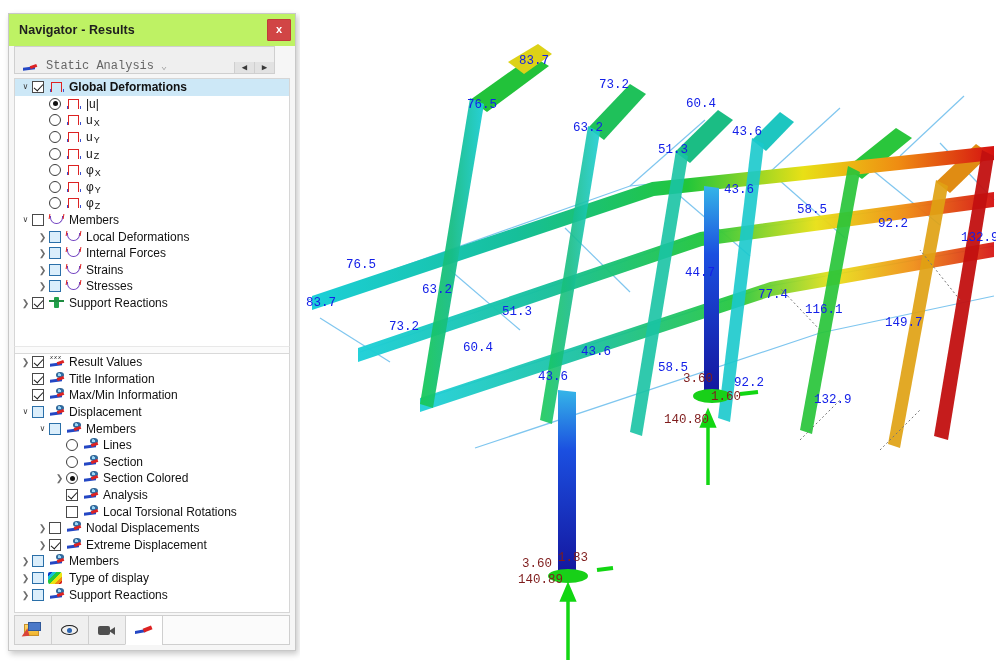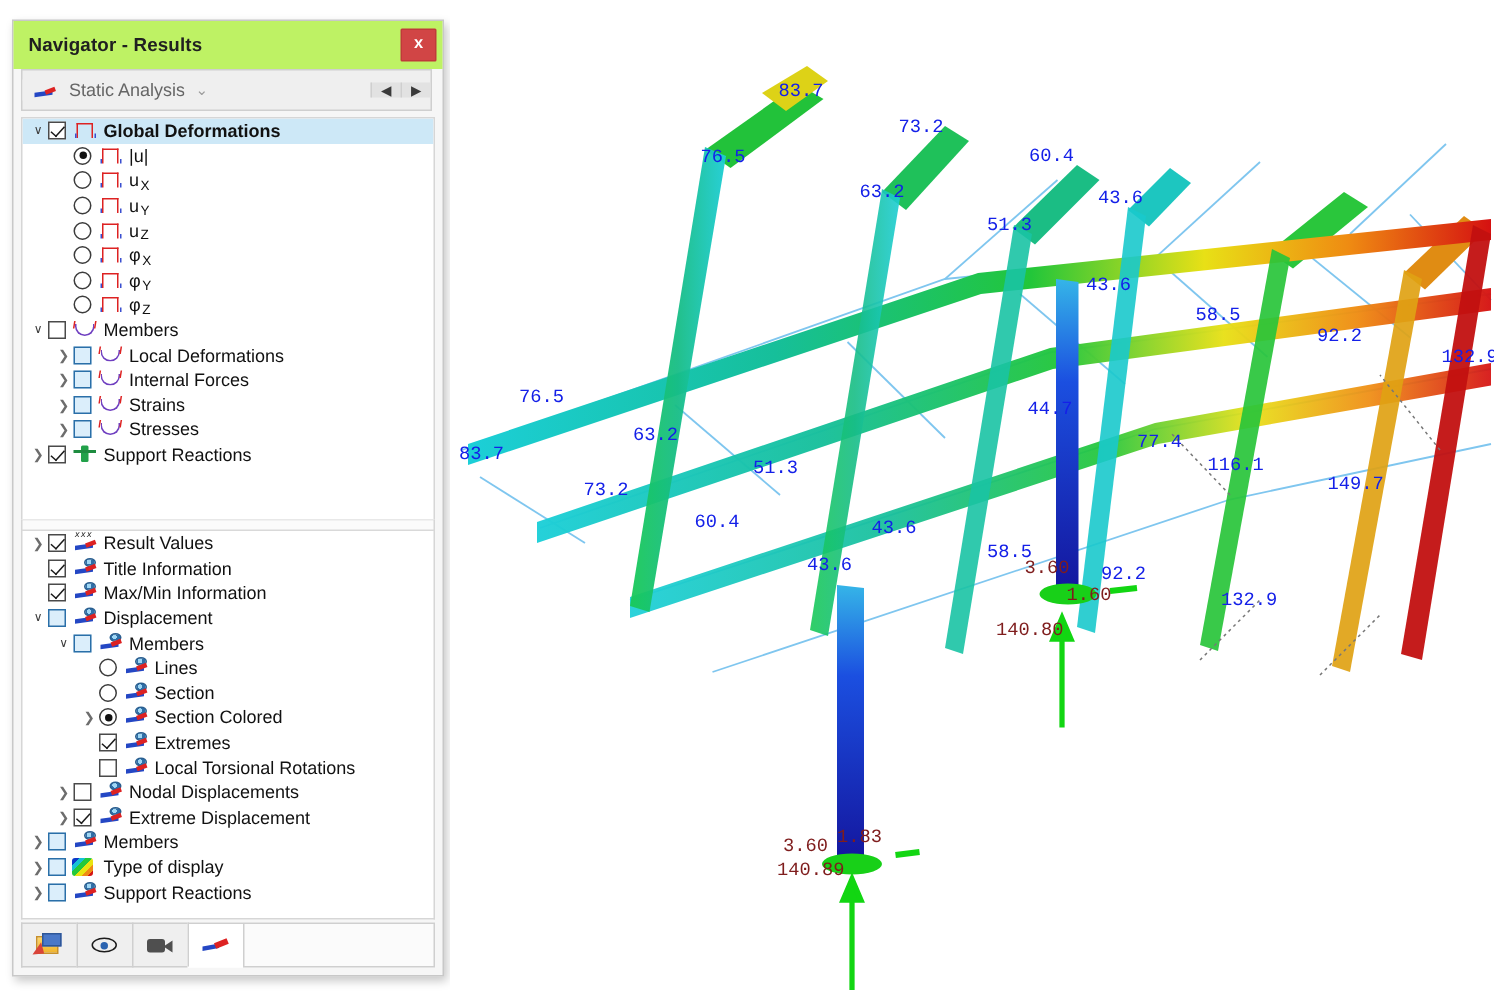--- a/index.html
+++ b/index.html
@@ -31,24 +31,25 @@
   #title-text{
     font-size:12.5px;font-weight:bold;color:#202020;flex:1;letter-spacing:.1px;
   }
   #close-btn{
     width:22px;height:20px;background:#d14545;border:1px solid #c03a3a;
     color:#fff;font-size:11px;font-weight:bold;line-height:18px;text-align:center;
     cursor:pointer;border-radius:1px;
   }
   
   #combo-row{
-    flex:0 0 28px;height:28px;margin:0 7px 0 5px;
-    display:flex;align-items:center;
+    flex:0 0 28px;height:28px;margin:0 20px 0 5px;
+    display:flex;align-items:flex-end;
     border:1px solid #cfcfcf;background:#efefef;
     box-sizing:border-box;
+    font-family:Liberation Mono, monospace;
   }
   #combo-main{
     flex:1;display:flex;align-items:center;gap:7px;padding:0 6px;min-width:0;
     background:#efefef;cursor:pointer;
   }
   #combo-label{color:#666;font-size:12px;white-space:nowrap;overflow:hidden;text-overflow:ellipsis;}
   .combo-chevron{color:#9a9a9a;font-size:10px;padding-right:4px;}
   .nav-arrow{
     width:19px;background:#e2e2e2;border-left:1px solid #cfcfcf;
     display:flex;align-items:center;justify-content:center;
@@ -393,21 +394,21 @@
           <i class="dot"></i>
         </span>
         <span class="lbl">Section Colored</span>
       </div>
       <div class="row" style="padding-left: 38px;">
         <span class="exp"></span>
         <span class="cb on"></span>
         <span class="ico ic-eye">
           <i class="dot"></i>
         </span>
-        <span class="lbl">Extremes</span>
+        <span class="lbl">Analysis</span>
       </div>
       <div class="row" style="padding-left: 38px;">
         <span class="exp"></span>
         <span class="cb"></span>
         <span class="ico ic-eye">
           <i class="dot"></i>
         </span>
         <span class="lbl">Local Torsional Rotations</span>
       </div>
       <div class="row" style="padding-left: 21px;">

